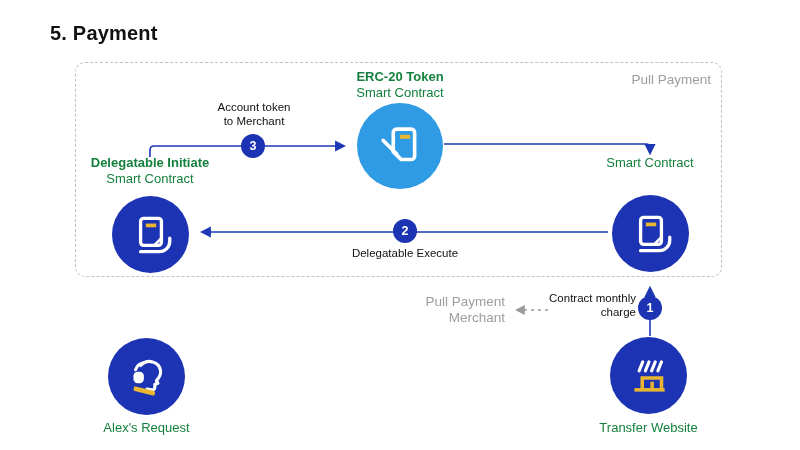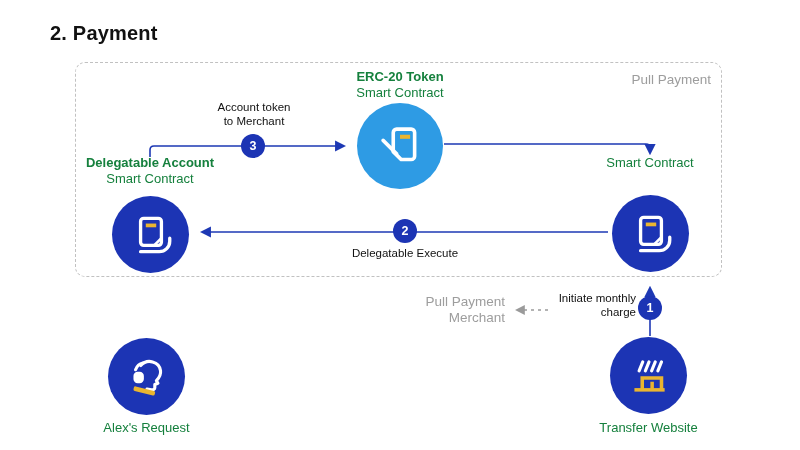--- a/index.html
+++ b/index.html
@@ -28,21 +28,21 @@
   .right{text-align:right;}
   .gray-label{font-size:13.5px;line-height:16px;color:#9d9d9d;}
   svg{display:block;}
   .overlay{left:0;top:0;pointer-events:none;}
 </style>
 </head>
 <body>
 
 <div class="canvas">
 
-  <div class="abs page-title" style="left:50px;top:22px;">2. Payment</div>
+  <div class="abs page-title" style="left:50px;top:22px;">5. Payment</div>
 
   <div class="abs pull-box">
     <div class="pull-box-label">Pull Payment</div>
   </div>
 
   <svg class="abs overlay" width="800" height="450" viewBox="0 0 800 450">
     <defs>
       <marker id="ah" viewBox="0 0 10 10" refX="8" refY="5" markerWidth="7" markerHeight="7" orient="auto">
         <path d="M0,0 L10,5 L0,10 z" fill="#1d38b4"></path>
       </marker>
@@ -64,21 +64,21 @@
   <div class="abs circle c-light" style="left:357px;top:103px;width:86px;height:86px;">
     <svg viewBox="0 0 48 48" width="54" height="54">
       <path d="M21,9 h13 a3,3 0 0 1 3,3 v21 a3,3 0 0 1 -3,3 h-9 l-7,-7 v-17 a3,3 0 0 1 3,-3 z" fill="none" stroke="#ffffff" stroke-width="3.2" stroke-linejoin="round"></path>
       <path d="M18,29 l7,7" fill="none" stroke="#ffffff" stroke-width="2.6" stroke-linecap="round"></path>
       <rect x="24" y="14" width="9" height="3.6" fill="#eab530"></rect>
       <path d="M9,19 L21,31" stroke="#ffffff" stroke-width="3.2" stroke-linecap="round"></path>
     </svg>
   </div>
 
   <div class="abs node-label" style="left:70px;top:155px;width:160px;">
-    <div class="t">Delegatable Account</div>
+    <div class="t">Delegatable Initiate</div>
     <div>Smart Contract</div>
   </div>
   <div class="abs circle c-dark" style="left:112px;top:196px;width:77px;height:77px;">
     <svg viewBox="0 0 48 48" width="50" height="50">
       <rect x="14" y="8" width="20" height="26" rx="3" fill="none" stroke="#ffffff" stroke-width="3.2"></rect>
       <rect x="19" y="13" width="10" height="3.6" fill="#eab530"></rect>
       <path d="M34,27 l-7,7" stroke="#ffffff" stroke-width="2.6" stroke-linecap="round"></path>
       <path d="M14,40 h18 a10,10 0 0 0 10,-10 v-3" fill="none" stroke="#ffffff" stroke-width="3.2" stroke-linecap="round"></path>
     </svg>
   </div>
@@ -98,21 +98,21 @@
   <div class="abs flow-label center" style="left:195px;top:100px;width:118px;">
     <div>Account token</div>
     <div>to Merchant</div>
   </div>
   <div class="abs badge" style="left:241px;top:134px;">3</div>
 
   <div class="abs badge" style="left:393px;top:219px;">2</div>
   <div class="abs flow-label center" style="left:340px;top:246px;width:130px;">Delegatable Execute</div>
 
   <div class="abs flow-label right" style="left:543px;top:291px;width:93px;">
-    <div>Initiate monthly</div>
+    <div>Contract monthly</div>
     <div>charge</div>
   </div>
   <div class="abs badge" style="left:638px;top:296px;">1</div>
 
   <div class="abs gray-label right" style="left:408px;top:294px;width:97px;">
     <div>Pull Payment</div>
     <div>Merchant</div>
   </div>
 
   <div class="abs circle c-dark" style="left:108px;top:338px;width:77px;height:77px;">

